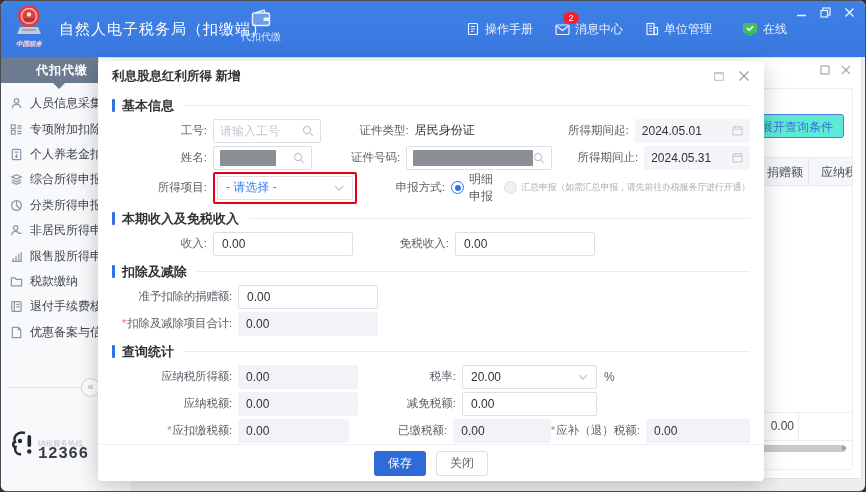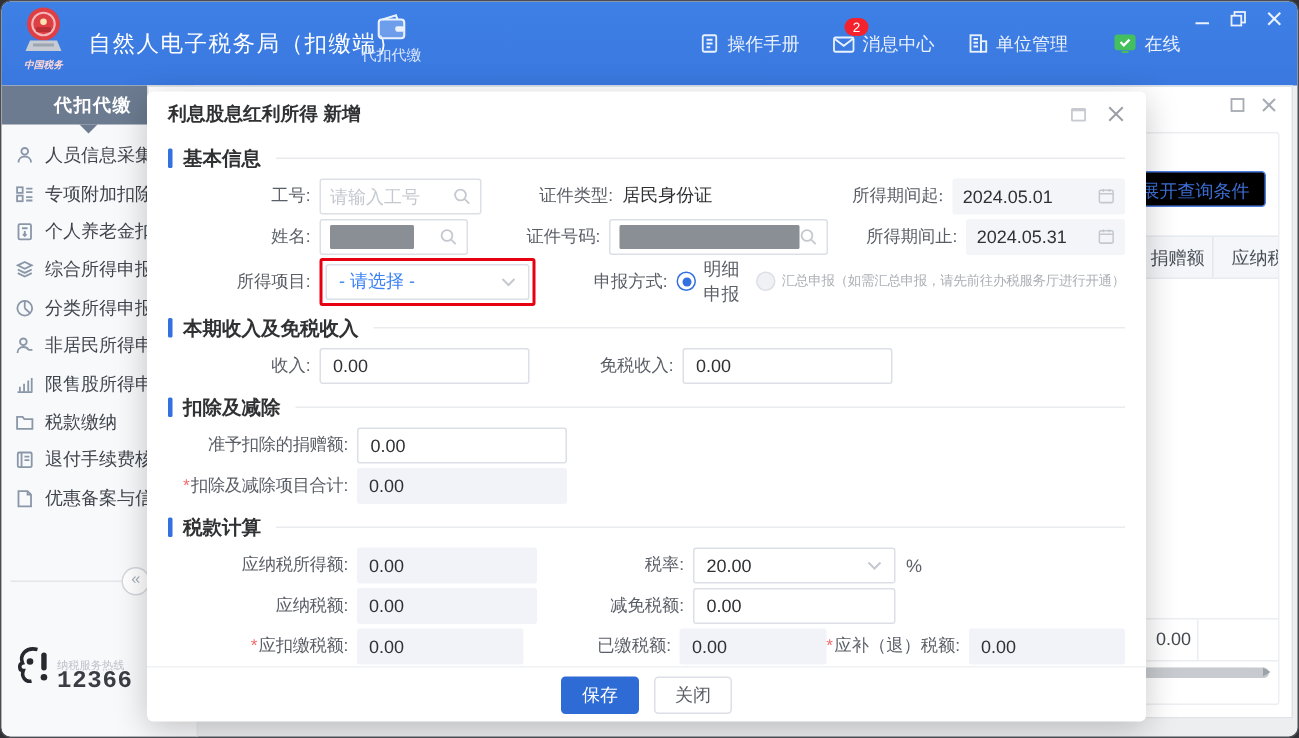--- a/index.html
+++ b/index.html
@@ -35,21 +35,21 @@
   .collapse-btn{position:absolute;left:80px;top:321px;width:17px;height:17px;border-radius:50%;border:1px solid #D3D7DE;background:#fff;color:#A6ADB8;font-size:11px;line-height:15px;text-align:center;cursor:pointer;}
   .hotline{position:absolute;left:10px;top:372px;display:flex;align-items:flex-end;gap:3px;}
   .hot-col{display:flex;flex-direction:column;line-height:10px;}
   .hot-lab{font-size:7.5px;color:#BDC2CA;white-space:nowrap;}
   .hot-num{font-size:16px;font-weight:800;color:#3A3E44;letter-spacing:.5px;font-family:Liberation Mono, monospace;}
 
   
   .bg-panel{position:absolute;left:97px;top:0;right:3px;bottom:12px;background:#FFFFFF;border:1px solid #DFE2E6;z-index:2;overflow:hidden;}
   .mdi-controls{position:absolute;top:7px;right:10px;display:flex;gap:11px;align-items:center;}
   .bg-card{position:absolute;top:30px;left:10px;right:8px;bottom:8px;border:1px solid #ECEEF1;border-radius:2px;background:#fff;overflow:hidden;}
-  .expand-btn{position:absolute;top:25px;right:8px;height:24px;line-height:24px;padding:0 10px;border:1px solid #4F7DE0;color:#3D6FD8;font-size:12px;border-radius:3px;background:#000000;cursor:pointer;}
+  .expand-btn{position:absolute;top:25px;right:8px;height:24px;line-height:24px;padding:0 10px;border:1px solid #4F7DE0;color:#3D6FD8;font-size:12px;border-radius:3px;background:#5eead4;cursor:pointer;}
   .thead{position:absolute;top:68px;left:0;right:0;height:27px;background:#F4F6F9;border-top:1px solid #E8EBEF;border-bottom:1px solid #E8EBEF;}
   .thead .h1{position:absolute;right:49px;top:6px;font-size:12px;color:#4A4F57;}
   .thead .vd1{position:absolute;right:43px;top:0;bottom:0;border-left:1px solid #E4E7EC;}
   .thead .h2{position:absolute;left:711px;top:6px;font-size:12px;color:#4A4F57;white-space:nowrap;}
   .trow{position:absolute;top:323px;left:0;right:0;height:27px;border-top:1px solid #EBEDF1;border-bottom:1px solid #EBEDF1;}
   .trow .c1{position:absolute;right:58px;top:6px;font-size:12px;color:#43474E;}
   .trow .vd1{position:absolute;right:53px;top:0;bottom:0;border-left:1px solid #EBEDF1;}
   .hscroll{position:absolute;top:356px;left:630px;right:14px;height:7px;background:#F2F2F3;border-radius:4px;}
   .hthumb{position:absolute;left:0;top:0;width:106px;height:7px;background:#C7CACE;border-radius:4px;cursor:grab;}
   .harrow{position:absolute;top:356px;right:5px;width:0;height:0;border-top:3.5px solid transparent;border-bottom:3.5px solid transparent;border-left:5px solid #9DA2A9;}
@@ -474,21 +474,21 @@
           <span class="lbl lw">准予扣除的捐赠额:</span>
           <div class="wi" style="width:140px;">0.00</div>
         </div>
         <div class="frow">
           <span class="lbl lw"><span class="req">*</span><span>扣除及减除项目合计:</span></span>
           <div class="ro" style="width:140px;">0.00</div>
         </div>
 
         <div class="sec">
           <span class="bar"></span>
-          <span class="t">税款计算</span>
+          <span class="t">查询统计</span>
           <span class="line"></span>
         </div>
         <div class="frow">
           <span class="lbl lw">应纳税所得额:</span>
           <div class="ro" style="width:120px;">0.00</div>
           <span class="lbl l2s" style="margin-left:24px;">税率:</span>
           <div class="selbox" style="width:135px;color:#303133;">
             <span>20.00</span>
             <span class="sicon">
               <svg width="10" height="6" viewBox="0 0 10 6" fill="none" stroke="#C4C8CF" stroke-width="1.3">

